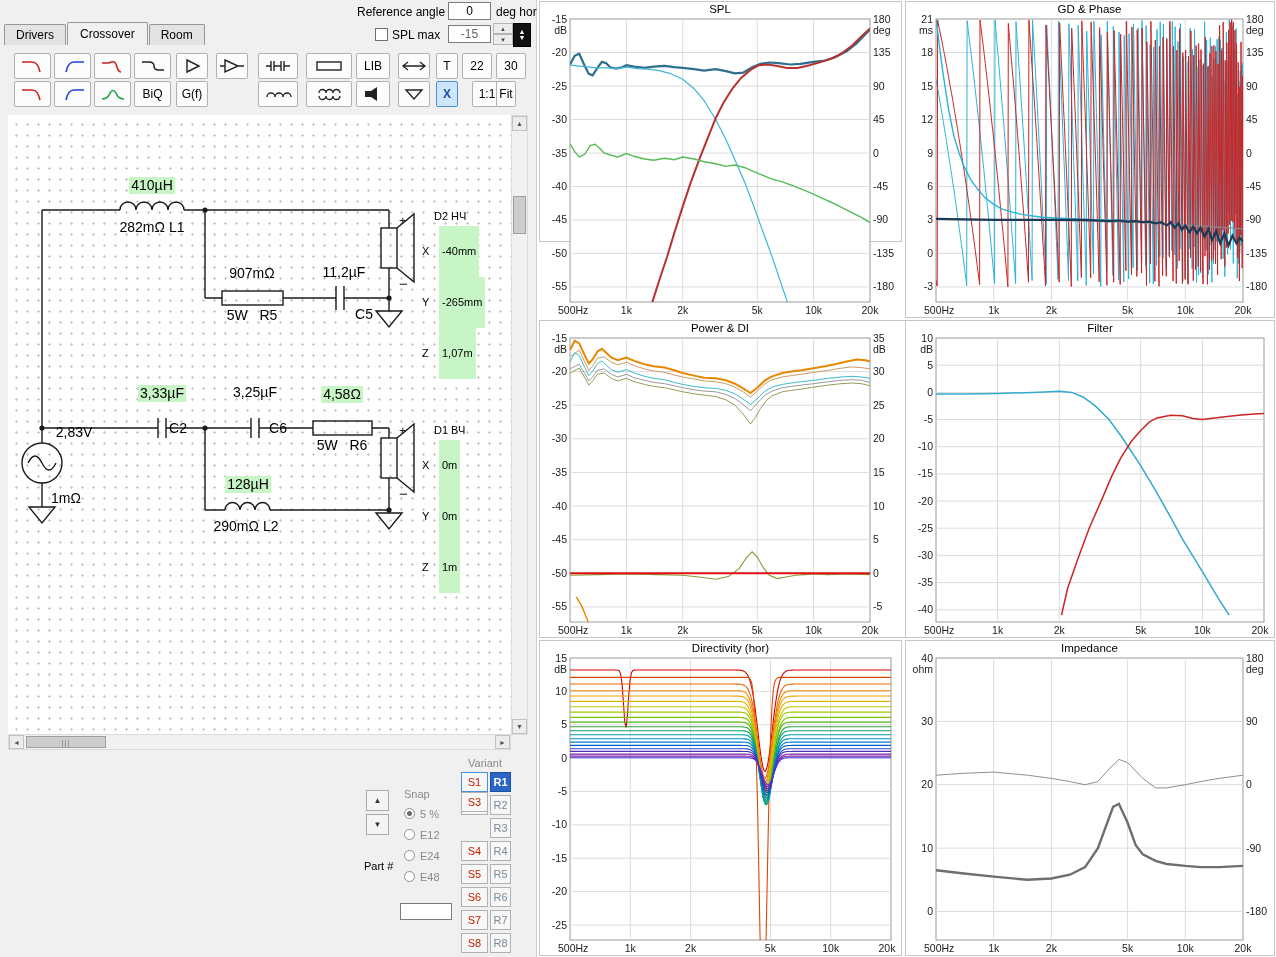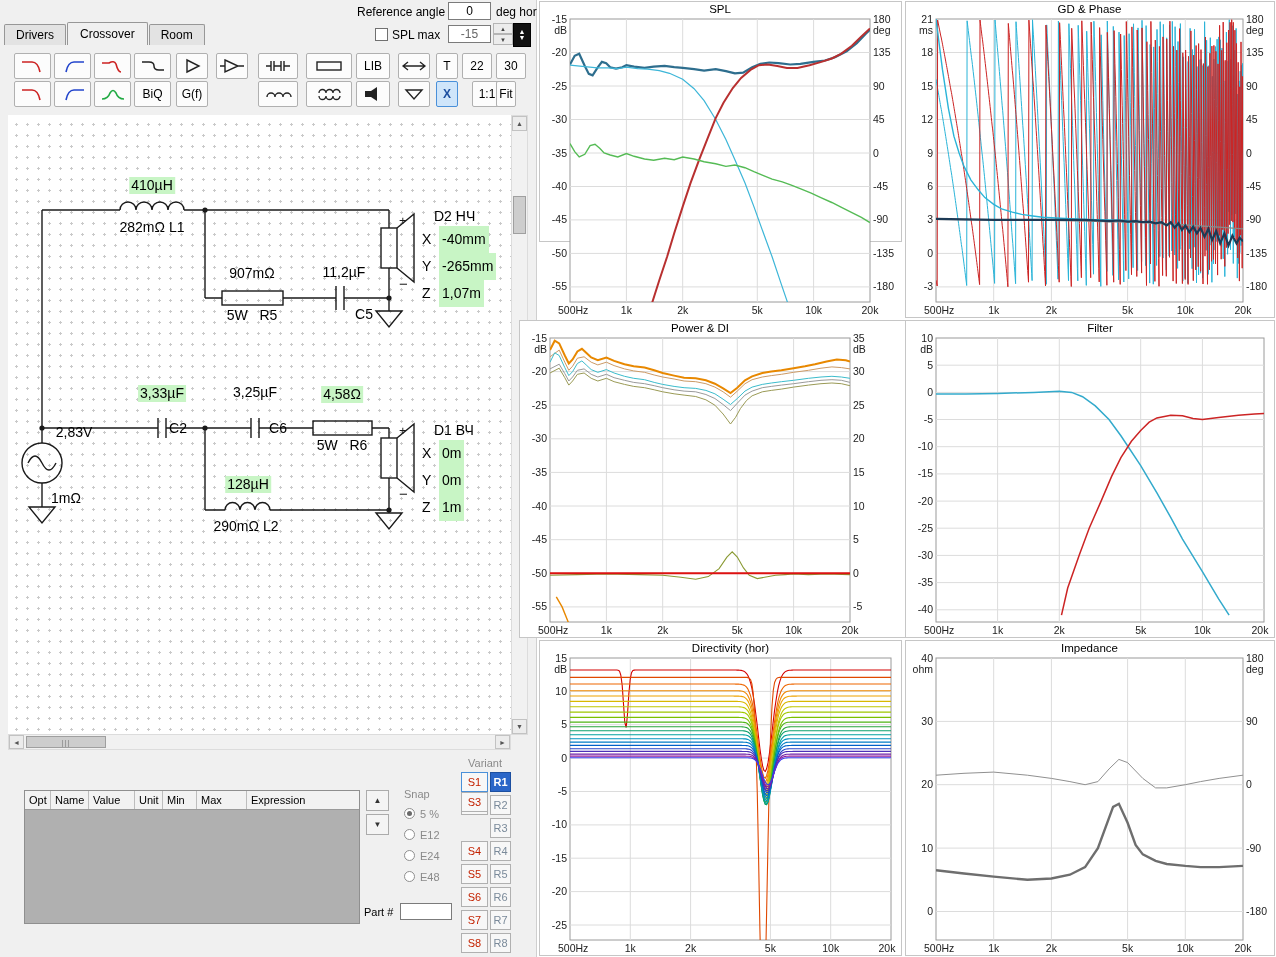--- a/index.html
+++ b/index.html
@@ -12,25 +12,25 @@
 .tabbar{position:absolute;left:4px;top:24px;display:flex}
 .tab{padding:3px 11px;font-size:12px;background:#e3e3e3;border:1px solid #979797;border-bottom:none;border-radius:2px 2px 0 0;margin-right:1px}
 .tab.active{background:#f0f0f0;position:relative;padding:4px 12px;margin-top:-2px}
 .cb{position:absolute;width:13px;height:13px;background:#fff;border:1px solid #707070}
 .tb{position:absolute;height:26px;background:#fcfcfc;border:1px solid #b0b0b0;border-radius:2px;display:flex;align-items:center;justify-content:center;font-size:12px}
 .tb svg{display:block}
 .tb.sel{background:#cfe5fa;border-color:#4a90d9;color:#1d4fa0;font-weight:bold}
 #canvas{position:absolute;left:8px;top:115px;width:503px;height:619px;background:#fff;background-image:radial-gradient(#c9c9c9 1px,transparent 1.2px);background-size:11px 11px;background-position:3px 4px}
 .slabel{position:absolute;font-size:14px;white-space:nowrap;transform:translateX(-50%);padding:0 2px;line-height:17px}
 .hl{background:#c8f5c5}
-.dblock{position:absolute;font-size:14px;line-height:19px;white-space:nowrap}
+.dblock{position:absolute;font-size:11px;line-height:19px;white-space:nowrap}
 .dtitle{margin-left:12px}
 .drow{display:flex;gap:7px;align-items:baseline}
 .dk{width:10px}
-.dv{padding:4px 3px}
+.dv{padding:16px 3px}
 .vscroll{position:absolute;left:511px;top:115px;width:17px;height:620px;background:#f1f1f1;border:1px solid #dcdcdc}
 .hscroll{position:absolute;left:8px;top:734px;width:503px;height:16px;background:#f1f1f1;border:1px solid #dcdcdc}
 .sbtn{position:absolute;background:#ececec;border:1px solid #c2c2c2;color:#555;display:flex;align-items:center;justify-content:center;font-size:7px}
 .sthumb{position:absolute;background:#cdcdcd;border:1px solid #9f9f9f;display:flex;align-items:center;justify-content:center;color:#777;font-size:7px;letter-spacing:1px}
 #ptable{position:absolute;left:24px;top:790px;width:336px;height:134px;border:1px solid #8f8f8f;background:#b0b0b0}
 #ptable .hrow{display:flex;height:19px;background:#f2f2f2;border-bottom:1px solid #9a9a9a}
 #ptable .hcell{border-right:1px solid #bdbdbd;font-size:11px;padding:3px 0 0 4px;overflow:hidden;white-space:nowrap}
 .updn{position:absolute;width:23px;height:21px;background:#f4f4f4;border:1px solid #ababab;display:flex;align-items:center;justify-content:center;font-size:8px;color:#333}
 .gray{color:#8a8a8a}
 .radio{position:absolute;width:11px;height:11px;border:1px solid #8f8f8f;border-radius:50%;background:#fff}
@@ -260,45 +260,34 @@
     <div class="sbtn" style="left:0;top:0;width:15px;height:15px">▲</div>
     <div class="sthumb" style="left:1px;top:80px;width:13px;height:38px"></div>
     <div class="sbtn" style="left:0;bottom:0;width:15px;height:15px">▼</div>
   </div>
   <div class="hscroll">
     <div class="sbtn" style="left:0;top:0;width:15px;height:14px">◄</div>
     <div class="sthumb" style="left:17px;top:1px;width:80px;height:12px">|||</div>
     <div class="sbtn" style="right:0;top:0;width:15px;height:14px">►</div>
   </div>
 
-  <div id="ptable">
-    <div class="hrow">
-      <div class="hcell" style="width:26px">Opt</div>
-      <div class="hcell" style="width:38px">Name</div>
-      <div class="hcell" style="width:46px">Value</div>
-      <div class="hcell" style="width:28px">Unit</div>
-      <div class="hcell" style="width:34px">Min</div>
-      <div class="hcell" style="width:50px">Max</div>
-      <div class="hcell" style="flex:1;border-right:none">Expression</div>
-    </div>
-  </div>
   <div class="updn" style="left:366px;top:790px">▲</div>
   <div class="updn" style="left:366px;top:814px">▼</div>
 
   <span class="lbl gray" style="left:404px;top:788px;font-size:11px">Snap</span>
   <span class="radio sel" style="left:404px;top:808px"></span>
   <span class="lbl gray" style="left:420px;top:808px;font-size:11px">5 %</span>
   <span class="radio" style="left:404px;top:829px"></span>
   <span class="lbl gray" style="left:420px;top:829px;font-size:11px">E12</span>
   <span class="radio" style="left:404px;top:850px"></span>
   <span class="lbl gray" style="left:420px;top:850px;font-size:11px">E24</span>
   <span class="radio" style="left:404px;top:871px"></span>
   <span class="lbl gray" style="left:420px;top:871px;font-size:11px">E48</span>
 
-  <span class="lbl" style="left:364px;top:906px;font-size:11px">Part #</span>
+  <span class="lbl" style="left:364px;top:860px;font-size:11px">Part #</span>
   <input class="tin" style="left: 400px; top: 903px; width: 52px; height: 17px;" value="">
 
   <span class="lbl gray" style="left:468px;top:757px;font-size:11px">Variant</span>
   <div class="vbtn s sfocus" style="left:461px;top:772px">S1</div>
   <div class="vbtn s" style="left:461px;top:795px">S2</div>
   <div class="vbtn s" style="left:461px;top:792px">S3</div>
   <div class="vbtn s" style="left:461px;top:841px">S4</div>
   <div class="vbtn s" style="left:461px;top:864px">S5</div>
   <div class="vbtn s" style="left:461px;top:887px">S6</div>
   <div class="vbtn s" style="left:461px;top:910px">S7</div>
@@ -418,21 +407,21 @@
         </defs>
         <g clip-path="url(#cp-gd)" fill="none">
           <path d="M30.0,77.3L30.4,79.5L30.8,81.8L31.2,84.1L31.6,86.3L32.0,88.6L32.4,90.9L32.8,93.3L33.2,95.6L33.6,97.9L34.0,100.3L34.4,102.6L34.8,105.0L35.3,107.4L35.7,109.8L36.1,112.2L36.5,114.6L36.9,117.0L37.3,119.5L37.7,121.9L38.1,124.4L38.5,126.9L38.9,129.4L39.3,131.9L39.7,134.4L40.1,136.9L40.5,139.5L40.9,142.0L41.3,144.6L41.7,147.1L42.1,149.7L42.5,152.3L42.9,154.9L43.3,157.6L43.7,160.2L44.1,162.9L44.5,165.5L44.9,168.2L45.4,170.9L45.8,173.6L46.2,176.3L46.6,179.1L47.0,181.8L47.4,184.6L47.8,187.3L48.2,190.1L48.6,192.9L49.0,195.7L49.4,198.5L49.8,201.4L50.2,204.2L50.6,207.1L51.0,210.0L51.4,212.9L51.8,215.8L52.2,218.7L52.6,221.6L53.0,224.6L53.4,227.6L53.8,230.5L54.2,233.5L54.6,236.5L55.0,239.6L55.4,242.6L55.9,245.7L56.3,248.7L56.7,251.8L57.1,254.9L57.5,258.0L57.9,261.1L58.3,264.3L58.7,267.4L59.1,270.6L59.5,273.8L59.9,277.0L60.3,280.2L60.7,283.5L61.1,18.8L61.5,22.1L61.9,25.3L62.3,28.6L62.7,32.0L63.1,35.3L63.5,38.6L63.9,42.0L64.3,45.4L64.7,48.8L65.1,52.2L65.5,55.6L66.0,59.1L66.4,62.5L66.8,66.0L67.2,69.5L67.6,73.0L68.0,76.6L68.4,80.1L68.8,83.7L69.2,87.3L69.6,90.9L70.0,94.5L70.4,98.1L70.8,101.8L71.2,105.4L71.6,109.1L72.0,112.8L72.4,116.6L72.8,120.3L73.2,124.1L73.6,127.9L74.0,131.7L74.4,135.5L74.8,139.3L75.2,143.2L75.6,147.0L76.0,150.9L76.5,154.8L76.9,158.8L77.3,162.7L77.7,166.7L78.1,170.7L78.5,174.7L78.9,178.7L79.3,182.7L79.7,186.8L80.1,190.9L80.5,195.0L80.9,199.1L81.3,203.3L81.7,207.4L82.1,211.6L82.5,215.8L82.9,220.1L83.3,224.3L83.7,228.6L84.1,232.9L84.5,237.2L84.9,241.5L85.3,245.8L85.7,250.2L86.1,254.6L86.6,259.0L87.0,263.5L87.4,267.9L87.8,272.4L88.2,276.9L88.6,281.4L89.0,18.0L89.4,22.6L89.8,27.2L90.2,31.8L90.6,36.5L91.0,41.1L91.4,45.8L91.8,50.5L92.2,55.2L92.6,60.0L93.0,64.7L93.4,69.5L93.8,74.4L94.2,79.2L94.6,84.1L95.0,88.9L95.4,93.9L95.8,98.8L96.2,103.8L96.7,108.7L97.1,113.8L97.5,118.8L97.9,123.8L98.3,128.9L98.7,134.0L99.1,139.2L99.5,144.3L99.9,149.5L100.3,154.7L100.7,159.9L101.1,165.2L101.5,170.5L101.9,175.8L102.3,181.1L102.7,186.5L103.1,191.9L103.5,197.3L103.9,202.7L104.3,208.2L104.7,213.7L105.1,219.2L105.5,224.8L105.9,230.3L106.3,235.9L106.8,241.6L107.2,247.2L107.6,252.9L108.0,258.6L108.4,264.4L108.8,270.1L109.2,275.9L109.6,281.7L110.0,19.7L110.4,25.5L110.8,31.4L111.2,37.4L111.6,43.3L112.0,49.3L112.4,55.4L112.8,61.4L113.2,67.5L113.6,73.6L114.0,79.8L114.4,85.9L114.8,92.1L115.2,98.4L115.6,104.6L116.0,110.9L116.4,117.2L116.8,123.6L117.3,130.0L117.7,136.4L118.1,142.8L118.5,149.3L118.9,155.8L119.3,162.4L119.7,168.9L120.1,175.5L120.5,182.2L120.9,188.9L121.3,195.6L121.7,202.3L122.1,209.1L122.5,215.9L122.9,222.7L123.3,229.6L123.7,236.5L124.1,243.4L124.5,250.4L124.9,257.4L125.3,264.4L125.7,271.5L126.1,278.6L126.5,17.8L126.9,25.0L127.4,32.2L127.8,39.4L128.2,46.7L128.6,54.0L129.0,61.4L129.4,68.7L129.8,76.2L130.2,83.6L130.6,91.1L131.0,98.6L131.4,106.2L131.8,113.8L132.2,121.5L132.6,129.1L133.0,136.9L133.4,144.6L133.8,152.4L134.2,160.2L134.6,168.1L135.0,176.0L135.4,183.9L135.8,191.9L136.2,199.9L136.6,208.0L137.0,216.1L137.5,224.2L137.9,232.4L138.3,240.6L138.7,248.9L139.1,257.2L139.5,265.5L139.9,273.9L140.3,282.3L140.7,22.9L141.1,31.4L141.5,39.9L141.9,48.5L142.3,57.1L142.7,65.8L143.1,74.5L143.5,83.3L143.9,92.1L144.3,100.9L144.7,109.8L145.1,118.7L145.5,127.7L145.9,136.7L146.3,145.7L146.7,154.8L147.1,164.0L147.5,173.2L148.0,182.4L148.4,191.7L148.8,201.0L149.2,210.4L149.6,219.8L150.0,229.2L150.4,238.8L150.8,248.3L151.2,257.9L151.6,267.6L152.0,277.2L152.4,19.1L152.8,28.8L153.2,38.7L153.6,48.6L154.0,58.5L154.4,68.5L154.8,78.5L155.2,88.6L155.6,98.7L156.0,108.9L156.4,119.1L156.8,129.4L157.2,139.7L157.6,150.1L158.1,160.5L158.5,171.0L158.9,181.5L159.3,192.1L159.7,202.7L160.1,213.4L160.5,224.1L160.9,234.9L161.3,245.7L161.7,256.6L162.1,267.6L162.5,278.6L162.9,21.7L163.3,32.8L163.7,44.0L164.1,55.2L164.5,66.4L164.9,77.8L165.3,89.1L165.7,100.6L166.1,112.0L166.5,123.6L166.9,135.2L167.3,146.8L167.7,158.6L168.1,170.3L168.6,182.2L169.0,194.0L169.4,206.0L169.8,218.0L170.2,230.0L170.6,242.2L171.0,254.3L171.4,266.6L171.8,278.9L172.2,23.3L172.6,35.7L173.0,48.2L173.4,60.7L173.8,73.3L174.2,86.0L174.6,98.7L175.0,111.5L175.4,124.3L175.8,137.2L176.2,150.2L176.6,163.2L177.0,176.3L177.4,189.5L177.8,202.7L178.2,216.0L178.7,229.3L179.1,242.8L179.5,256.3L179.9,269.8L180.3,283.4L180.7,29.2L181.1,42.9L181.5,56.7L181.9,70.6L182.3,84.6L182.7,98.6L183.1,112.7L183.5,126.8L183.9,141.0L184.3,155.3L184.7,169.7L185.1,184.1L185.5,198.6L185.9,213.2L186.3,227.8L186.7,242.5L187.1,257.3L187.5,272.2L187.9,19.2L188.3,34.2L188.8,49.3L189.2,64.4L189.6,79.6L190.0,94.9L190.4,110.3L190.8,125.8L191.2,141.3L191.6,156.9L192.0,172.5L192.4,188.3L192.8,204.1L193.2,220.0L193.6,236.0L194.0,252.1L194.4,268.2L194.8,284.4L195.2,32.8L195.6,49.1L196.0,65.6L196.4,82.1L196.8,98.7L197.2,115.4L197.6,132.2L198.0,149.1L198.4,166.0L198.9,183.0L199.3,200.1L199.7,217.3L200.1,234.6L200.5,251.9L200.9,269.4L201.3,19.0L201.7,36.6L202.1,54.3L202.5,72.1L202.9,89.9L203.3,107.9L203.7,125.9L204.1,144.0L204.5,162.3L204.9,180.6L205.3,199.0L205.7,217.4L206.1,236.0L206.5,254.7L206.9,273.4L207.3,24.4L207.7,43.3L208.1,62.3L208.5,81.4L208.9,100.7L209.4,120.0L209.8,139.4L210.2,158.9L210.6,178.5L211.0,198.2L211.4,217.9L211.8,237.8L212.2,257.8L212.6,277.9L213.0,30.1L213.4,50.4L213.8,70.8L214.2,91.2L214.6,111.8L215.0,132.5L215.4,153.2L215.8,174.1L216.2,195.1L216.6,216.1L217.0,237.3L217.4,258.6L217.8,280.0L218.2,33.5L218.6,55.1L219.0,76.8L219.5,98.6L219.9,120.5L220.3,142.5L220.7,164.7L221.1,186.9L221.5,209.2L221.9,231.7L222.3,254.2L222.7,276.9L223.1,31.7L223.5,54.6L223.9,77.6L224.3,100.7L224.7,123.9L225.1,147.3L225.5,170.7L225.9,194.3L226.3,218.0L226.7,241.8L227.1,265.7L227.5,21.8L227.9,45.9L228.3,70.2L228.7,94.5L229.1,119.0L229.5,143.6L230.0,168.4L230.4,193.2L230.8,218.2L231.2,243.3L231.6,268.5L232.0,25.9L232.4,51.4L232.8,77.0L233.2,102.7L233.6,128.5L234.0,154.5L234.4,180.6L234.8,206.8L235.2,233.1L235.6,259.6L236.0,18.3L236.4,45.0L236.8,71.9L237.2,98.9L237.6,126.0L238.0,153.2L238.4,180.6L238.8,208.2L239.2,235.8L239.6,263.6L240.1,23.6L240.5,51.7L240.9,79.9L241.3,108.2L241.7,136.7L242.1,165.3L242.5,194.0L242.9,222.9L243.3,251.9L243.7,281.1L244.1,42.5L244.5,71.9L244.9,101.5L245.3,131.3L245.7,161.2L246.1,191.2L246.5,221.4L246.9,251.7L247.3,282.2L247.7,44.9L248.1,75.7L248.5,106.6L248.9,137.6L249.3,168.9L249.7,200.2L250.2,231.8L250.6,263.5L251.0,27.4L251.4,59.3L251.8,91.5L252.2,123.8L252.6,156.3L253.0,188.9L253.4,221.6L253.8,254.6L254.2,19.7L254.6,53.0L255.0,86.4L255.4,120.0L255.8,153.7L256.2,187.6L256.6,221.7L257.0,256.0L257.4,22.4L257.8,57.0L258.2,91.8L258.6,126.7L259.0,161.7L259.4,197.0L259.8,232.4L260.3,268.0L260.7,35.8L261.1,71.8L261.5,107.9L261.9,144.2L262.3,180.7L262.7,217.3L263.1,254.1L263.5,23.2L263.9,60.4L264.3,97.8L264.7,135.3L265.1,173.0L265.5,210.9L265.9,249.0L266.3,19.4L266.7,57.9L267.1,96.5L267.5,135.4L267.9,174.4L268.3,213.6L268.7,253.0L269.1,24.7L269.5,64.5L269.9,104.5L270.3,144.7L270.8,185.1L271.2,225.6L271.6,266.4L272.0,39.5L272.4,80.6L272.8,122.0L273.2,163.6L273.6,205.4L274.0,247.4L274.4,21.6L274.8,64.0L275.2,106.6L275.6,149.4L276.0,192.4L276.4,235.6L276.8,279.1L277.2,54.8L277.6,98.6L278.0,142.7L278.4,187.0L278.8,231.5L279.2,276.2L279.6,53.2L280.0,98.4L280.4,143.7L280.9,189.3L281.3,235.1L281.7,281.2L282.1,59.5L282.5,106.0L282.9,152.7L283.3,199.6L283.7,246.8L284.1,26.3L284.5,73.9L284.9,121.8L285.3,169.9L285.7,218.2L286.1,266.7L286.5,47.6L286.9,96.6L287.3,145.9L287.7,195.4L288.1,245.2L288.5,27.3L288.9,77.5L289.3,128.0L289.7,178.7L290.1,229.7L290.5,280.9L291.0,64.5L291.4,116.2L291.8,168.2L292.2,220.4L292.6,272.9L293.0,57.7L293.4,110.7L293.8,163.9L294.2,217.4L294.6,271.2L295.0,57.3L295.4,111.6L295.8,166.2L296.2,221.0L296.6,276.1L297.0,63.5L297.4,119.2L297.8,175.1L298.2,231.2L298.6,19.7L299.0,76.5L299.4,133.5L299.8,190.7L300.2,248.3L300.6,38.2L301.0,96.3L301.5,154.7L301.9,213.4L302.3,272.4L302.7,63.7L303.1,123.2L303.5,183.1L303.9,243.2L304.3,35.7L304.7,96.4L305.1,157.4L305.5,218.7L305.9,280.3L306.3,74.3L306.7,136.5L307.1,199.0L307.5,261.8L307.9,57.0L308.3,120.4L308.7,184.1L309.1,248.1L309.5,44.6L309.9,109.2L310.3,174.2L310.7,239.5L311.1,37.2L311.6,103.1L312.0,169.4L312.4,235.9L312.8,34.9L313.2,102.1L313.6,169.7L314.0,237.6L314.4,37.8L314.8,106.4L315.2,175.3L315.6,244.5L316.0,46.1L316.4,116.0L316.8,186.2L317.2,256.8L317.6,59.8L318.0,131.0L318.4,202.6L318.8,274.6L319.2,78.9L319.6,151.6L320.0,224.6L320.4,30.0L320.8,103.8L321.2,177.8L321.6,252.3L322.1,59.1L322.5,134.3L322.9,209.8L323.3,17.8L323.7,94.1L324.1,170.7L324.5,247.7L324.9,57.2L325.3,134.9L325.7,213.1L326.1,23.7L326.5,102.6L326.9,181.8L327.3,261.5L327.7,73.7L328.1,154.1L328.5,234.9L328.9,48.2L329.3,129.9L329.7,211.9L330.1,26.4L330.5,109.2L330.9,192.5L331.3,276.1L331.7,92.2L332.2,176.6L332.6,261.5L333.0,78.9L333.4,164.5L333.8,250.7L334.2,69.2L334.6,156.2L335.0,243.6L335.4,63.4L335.8,151.6L336.2,240.3L336.6,61.4L337.0,151.0" stroke="#2ab4d8" stroke-width="1"></path>
           <path d="M30.0,278.2L30.4,280.2L30.8,282.1L31.2,284.0L31.6,18.0L32.0,20.0L32.4,22.0L32.8,24.0L33.2,25.9L33.6,27.9L34.0,30.0L34.4,32.0L34.8,34.0L35.3,36.0L35.7,38.1L36.1,40.1L36.5,42.2L36.9,44.3L37.3,46.4L37.7,48.5L38.1,50.6L38.5,52.7L38.9,54.8L39.3,57.0L39.7,59.1L40.1,61.3L40.5,63.5L40.9,65.6L41.3,67.8L41.7,70.0L42.1,72.2L42.5,74.5L42.9,76.7L43.3,79.0L43.7,81.2L44.1,83.5L44.5,85.8L44.9,88.0L45.4,90.3L45.8,92.7L46.2,95.0L46.6,97.3L47.0,99.7L47.4,102.0L47.8,104.4L48.2,106.8L48.6,109.2L49.0,111.6L49.4,114.0L49.8,116.4L50.2,118.9L50.6,121.3L51.0,123.8L51.4,126.2L51.8,128.7L52.2,131.2L52.6,133.7L53.0,136.3L53.4,138.8L53.8,141.3L54.2,143.9L54.6,146.5L55.0,149.1L55.4,151.7L55.9,154.3L56.3,156.9L56.7,159.5L57.1,162.2L57.5,164.8L57.9,167.5L58.3,170.2L58.7,172.9L59.1,175.6L59.5,178.3L59.9,181.1L60.3,183.8L60.7,186.6L61.1,189.4L61.5,192.2L61.9,195.0L62.3,197.8L62.7,200.6L63.1,203.5L63.5,206.4L63.9,209.2L64.3,212.1L64.7,215.0L65.1,218.0L65.5,220.9L66.0,223.8L66.4,226.8L66.8,229.8L67.2,232.8L67.6,235.8L68.0,238.8L68.4,241.8L68.8,244.9L69.2,247.9L69.6,251.0L70.0,254.1L70.4,257.2L70.8,260.3L71.2,263.5L71.6,266.6L72.0,269.8L72.4,273.0L72.8,276.2L73.2,279.4L73.6,282.6L74.0,18.0L74.4,21.2L74.8,24.5L75.2,27.8L75.6,31.1L76.0,34.4L76.5,37.8L76.9,41.1L77.3,44.5L77.7,47.9L78.1,51.3L78.5,54.7L78.9,58.2L79.3,61.6L79.7,65.1L80.1,68.6L80.5,72.1L80.9,75.7L81.3,79.2L81.7,82.8L82.1,86.3L82.5,89.9L82.9,93.6L83.3,97.2L83.7,100.8L84.1,104.5L84.5,108.2L84.9,111.9L85.3,115.6L85.7,119.3L86.1,123.1L86.6,126.9L87.0,130.7L87.4,134.5L87.8,138.3L88.2,142.2L88.6,146.0L89.0,149.9L89.4,153.8L89.8,157.7L90.2,161.7L90.6,165.7L91.0,169.6L91.4,173.6L91.8,177.7L92.2,181.7L92.6,185.8L93.0,189.8L93.4,193.9L93.8,198.1L94.2,202.2L94.6,206.4L95.0,210.5L95.4,214.7L95.8,219.0L96.2,223.2L96.7,227.5L97.1,231.8L97.5,236.1L97.9,240.4L98.3,244.7L98.7,249.1L99.1,253.5L99.5,257.9L99.9,262.3L100.3,266.8L100.7,271.3L101.1,275.7L101.5,280.3L101.9,284.8L102.3,21.4L102.7,26.0L103.1,30.6L103.5,35.3L103.9,39.9L104.3,44.6L104.7,49.3L105.1,54.0L105.5,58.7L105.9,63.5L106.3,68.3L106.8,73.1L107.2,77.9L107.6,82.8L108.0,87.7L108.4,92.6L108.8,97.5L109.2,102.5L109.6,107.5L110.0,112.5L110.4,117.5L110.8,122.5L111.2,127.6L111.6,132.7L112.0,137.8L112.4,143.0L112.8,148.2L113.2,153.4L113.6,158.6L114.0,163.9L114.4,169.1L114.8,174.4L115.2,179.8L115.6,185.1L116.0,190.5L116.4,195.9L116.8,201.3L117.3,206.8L117.7,212.3L118.1,217.8L118.5,223.3L118.9,228.9L119.3,234.5L119.7,240.1L120.1,245.8L120.5,251.4L120.9,257.1L121.3,262.9L121.7,268.6L122.1,274.4L122.5,280.2L122.9,18.1L123.3,24.0L123.7,29.9L124.1,35.9L124.5,41.8L124.9,47.8L125.3,53.8L125.7,59.9L126.1,65.9L126.5,72.0L126.9,78.2L127.4,84.3L127.8,90.5L128.2,96.8L128.6,103.0L129.0,109.3L129.4,115.6L129.8,122.0L130.2,128.3L130.6,134.7L131.0,141.2L131.4,147.6L131.8,154.1L132.2,160.7L132.6,167.2L133.0,173.8L133.4,180.5L133.8,187.1L134.2,193.8L134.6,200.6L135.0,207.3L135.4,214.1L135.8,220.9L136.2,227.8L136.6,234.7L137.0,241.6L137.5,248.6L137.9,255.6L138.3,262.6L138.7,269.7L139.1,276.7L139.5,283.9L139.9,23.1L140.3,30.3L140.7,37.5L141.1,44.8L141.5,52.1L141.9,59.5L142.3,66.8L142.7,74.3L143.1,81.7L143.5,89.2L143.9,96.7L144.3,104.3L144.7,111.9L145.1,119.5L145.5,127.2L145.9,134.9L146.3,142.6L146.7,150.4L147.1,158.2L147.5,166.1L148.0,174.0L148.4,181.9L148.8,189.9L149.2,197.9L149.6,205.9L150.0,214.0L150.4,222.1L150.8,230.3L151.2,238.5L151.6,246.8L152.0,255.1L152.4,263.4L152.8,271.8L153.2,280.2L153.6,20.7L154.0,29.2L154.4,37.7L154.8,46.3L155.2,54.9L155.6,63.6L156.0,72.3L156.4,81.0L156.8,89.8L157.2,98.6L157.6,107.5L158.1,116.4L158.5,125.4L158.9,134.4L159.3,143.4L159.7,152.5L160.1,161.6L160.5,170.8L160.9,180.0L161.3,189.3L161.7,198.6L162.1,208.0L162.5,217.4L162.9,226.8L163.3,236.3L163.7,245.8L164.1,255.4L164.5,265.1L164.9,274.7L165.3,284.5L165.7,26.3L166.1,36.1L166.5,46.0L166.9,55.9L167.3,65.9L167.7,75.9L168.1,86.0L168.6,96.1L169.0,106.3L169.4,116.5L169.8,126.7L170.2,137.0L170.6,147.4L171.0,157.8L171.4,168.3L171.8,178.8L172.2,189.4L172.6,200.0L173.0,210.6L173.4,221.4L173.8,232.1L174.2,242.9L174.6,253.8L175.0,264.8L175.4,275.7L175.8,18.8L176.2,29.9L176.6,41.1L177.0,52.3L177.4,63.5L177.8,74.8L178.2,86.2L178.7,97.6L179.1,109.1L179.5,120.6L179.9,132.2L180.3,143.8L180.7,155.5L181.1,167.3L181.5,179.1L181.9,191.0L182.3,202.9L182.7,214.9L183.1,226.9L183.5,239.0L183.9,251.2L184.3,263.4L184.7,275.7L185.1,20.1L185.5,32.5L185.9,45.0L186.3,57.5L186.7,70.1L187.1,82.7L187.5,95.4L187.9,108.2L188.3,121.0L188.8,133.9L189.2,146.9L189.6,159.9L190.0,173.0L190.4,186.1L190.8,199.3L191.2,212.6L191.6,225.9L192.0,239.3L192.4,252.8L192.8,266.3L193.2,279.9L193.6,25.6L194.0,39.4L194.4,53.2L194.8,67.0L195.2,81.0L195.6,95.0L196.0,109.0L196.4,123.2L196.8,137.4L197.2,151.6L197.6,166.0L198.0,180.4L198.4,194.9L198.9,209.4L199.3,224.1L199.7,238.8L200.1,253.5L200.5,268.4L200.9,283.3L201.3,30.3L201.7,45.4L202.1,60.5L202.5,75.7L202.9,91.0L203.3,106.4L203.7,121.8L204.1,137.3L204.5,152.9L204.9,168.5L205.3,184.2L205.7,200.0L206.1,215.9L206.5,231.9L206.9,247.9L207.3,264.0L207.7,280.2L208.1,28.6L208.5,44.9L208.9,61.4L209.4,77.9L209.8,94.5L210.2,111.1L210.6,127.9L211.0,144.7L211.4,161.6L211.8,178.6L212.2,195.7L212.6,212.9L213.0,230.1L213.4,247.5L213.8,264.9L214.2,282.4L214.6,32.0L215.0,49.7L215.4,67.5L215.8,85.3L216.2,103.2L216.6,121.3L217.0,139.4L217.4,157.6L217.8,175.8L218.2,194.2L218.6,212.7L219.0,231.2L219.5,249.9L219.9,268.6L220.3,19.5L220.7,38.4L221.1,57.4L221.5,76.5L221.9,95.7L222.3,115.0L222.7,134.4L223.1,153.9L223.5,173.4L223.9,193.1L224.3,212.8L224.7,232.7L225.1,252.7L225.5,272.7L225.9,24.9L226.3,45.2L226.7,65.5L227.1,86.0L227.5,106.5L227.9,127.1L228.3,147.9L228.7,168.7L229.1,189.7L229.5,210.7L230.0,231.9L230.4,253.1L230.8,274.5L231.2,28.0L231.6,49.6L232.0,71.2L232.4,93.0L232.8,114.9L233.2,136.9L233.6,159.0L234.0,181.2L234.4,203.5L234.8,225.9L235.2,248.4L235.6,271.1L236.0,25.9L236.4,48.7L236.8,71.7L237.2,94.8L237.6,118.0L238.0,141.3L238.4,164.7L238.8,188.2L239.2,211.9L239.6,235.6L240.1,259.5L240.5,283.5L240.9,39.7L241.3,63.9L241.7,88.3L242.1,112.7L242.5,137.3L242.9,162.0L243.3,186.8L243.7,211.8L244.1,236.8L244.5,262.0L244.9,19.4L245.3,44.8L245.7,70.4L246.1,96.1L246.5,121.9L246.9,147.8L247.3,173.9L247.7,200.0L248.1,226.4L248.5,252.8L248.9,279.4L249.3,38.1L249.7,65.0L250.2,91.9L250.6,119.0L251.0,146.2L251.4,173.6L251.8,201.1L252.2,228.7L252.6,256.4L253.0,284.3L253.4,44.4L253.8,72.6L254.2,100.9L254.6,129.3L255.0,157.9L255.4,186.6L255.8,215.5L256.2,244.5L256.6,273.6L257.0,34.9L257.4,64.4L257.8,93.9L258.2,123.6L258.6,153.5L259.0,183.5L259.4,213.6L259.8,243.9L260.3,274.3L260.7,37.0L261.1,67.7L261.5,98.6L261.9,129.6L262.3,160.8L262.7,192.2L263.1,223.7L263.5,255.3L263.9,19.2L264.3,51.1L264.7,83.2L265.1,115.5L265.5,147.9L265.9,180.5L266.3,213.2L266.7,246.1L267.1,279.1L267.5,44.4L267.9,77.8L268.3,111.3L268.7,145.1L269.1,178.9L269.5,212.9L269.9,247.1L270.3,281.5L270.8,48.1L271.2,82.8L271.6,117.7L272.0,152.7L272.4,187.9L272.8,223.3L273.2,258.8L273.6,26.6L274.0,62.5L274.4,98.6L274.8,134.8L275.2,171.3L275.6,207.9L276.0,244.7L276.4,281.6L276.8,50.8L277.2,88.1L277.6,125.6L278.0,163.3L278.4,201.2L278.8,239.2L279.2,277.5L279.6,48.0L280.0,86.6L280.4,125.4L280.9,164.3L281.3,203.5L281.7,242.9L282.1,282.4L282.5,54.3L282.9,94.2L283.3,134.3L283.7,174.7L284.1,215.2L284.5,255.9L284.9,28.9L285.3,70.0L285.7,111.4L286.1,152.9L286.5,194.6L286.9,236.5L287.3,278.7L287.7,53.1L288.1,95.6L288.5,138.4L288.9,181.3L289.3,224.5L289.7,267.9L290.1,43.5L290.5,87.3L291.0,131.4L291.4,175.6L291.8,220.0L292.2,264.7L292.6,41.6L293.0,86.7L293.4,132.0L293.8,177.6L294.2,223.3L294.6,269.3L295.0,47.6L295.4,94.0L295.8,140.7L296.2,187.5L296.6,234.7L297.0,282.0L297.4,61.6L297.8,109.4L298.2,157.5L298.6,205.7L299.0,254.2L299.4,35.0L299.8,84.0L300.2,133.2L300.6,182.7L301.0,232.4L301.5,282.3L301.9,64.6L302.3,115.0L302.7,165.6L303.1,216.6L303.5,267.7L303.9,51.2L304.3,102.9L304.7,154.8L305.1,206.9L305.5,259.3L305.9,44.1L306.3,97.0L306.7,150.2L307.1,203.7L307.5,257.4L307.9,43.4L308.3,97.6L308.7,152.1L309.1,206.9L309.5,261.9L309.9,49.3L310.3,104.8L310.7,160.7L311.1,216.8L311.6,273.1L312.0,61.9L312.4,118.8L312.8,176.0L313.2,233.5L313.6,23.3L314.0,81.3L314.4,139.7L314.8,198.3L315.2,257.2L315.6,48.4L316.0,107.9L316.4,167.6L316.8,227.7L317.2,20.1L317.6,80.7L318.0,141.7L318.4,202.9L318.8,264.4L319.2,58.3L319.6,120.4L320.0,182.9L320.4,245.6L320.8,40.7L321.2,104.0L321.6,167.7L322.1,231.6L322.5,28.0L322.9,92.6L323.3,157.5L323.7,222.7L324.1,20.3L324.5,86.1L324.9,152.3L325.3,218.8L325.7,17.7L326.1,84.8L326.5,152.3L326.9,220.1L327.3,20.3L327.7,88.7L328.1,157.5L328.5,226.7L328.9,28.2L329.3,98.0L329.7,168.1L330.1,238.6L330.5,41.5L330.9,112.7L331.3,184.2L331.7,256.0L332.2,60.3L332.6,132.9L333.0,205.8L333.4,279.1L333.8,84.8L334.2,158.7L334.6,233.1L335.0,39.9L335.4,114.9L335.8,190.4L336.2,266.2L336.6,74.4L337.0,151.0" stroke="#cc2424" stroke-width="1"></path>
           <path d="M30.0,17.0L36.4,67.2L42.4,106.3L47.9,134.2L53.1,151.0L58.0,164.4L64.8,177.8L72.2,187.8L78.9,195.6L87.7,202.3L95.6,206.8L106.3,210.1L115.7,212.4L126.8,214.0L136.6,215.2L145.4,215.7L163.9,216.8L179.1,217.4L203.1,217.9L221.6,218.5" stroke="#2ab4d8" stroke-width="1.4"></path>
           <path d="M30.0,217.4L121.4,217.9L179.1,219.1L236.8,220.7L279.3,223.0L313.1,225.2L337.0,226.9" stroke="#8a8a8a" stroke-width="1.3"></path>
           <path d="M30.0,216.8L58.0,217.4L87.7,217.9L121.4,217.9L145.4,217.9L163.9,217.9L179.1,217.9L191.9,218.5L203.1,219.1L212.9,218.5L221.6,219.6L229.6,219.1L236.8,220.2L243.5,219.6L249.6,221.3L255.4,220.2L260.7,223.5L264.8,220.2L268.7,225.8L272.4,221.3L275.9,228.0L279.3,223.5L283.4,230.2L287.2,224.6L290.9,231.3L294.5,225.8L298.5,234.7L302.4,226.9L306.1,238.0L310.2,229.1L314.2,241.4L318.4,231.3L322.5,243.6L326.4,233.6L330.5,241.4L333.6,235.8L337.0,239.2" stroke="#1d3a55" stroke-width="2.2"></path>
         </g>
       </svg>
     </div>
-  <div class="chart" style="left:519px;top:320px;width:426px;height:318px">
+  <div class="chart" style="left:539px;top:320px;width:426px;height:318px">
       <svg width="361" height="316">
         <rect x="30" y="17" width="300" height="284" fill="#fff" stroke="#9a9a9a" stroke-width="1"></rect>
         <text x="180" y="11" text-anchor="middle" font-size="11.5" fill="#000">Power &amp; DI</text>
         <line x1="86.4" y1="17" x2="86.4" y2="301" stroke="#dcdcdc"></line>
         <line x1="142.7" y1="17" x2="142.7" y2="301" stroke="#dcdcdc"></line>
         <line x1="217.3" y1="17" x2="217.3" y2="301" stroke="#dcdcdc"></line>
         <line x1="273.6" y1="17" x2="273.6" y2="301" stroke="#dcdcdc"></line>
         <text x="27" y="20.5" text-anchor="end" font-size="10.5" fill="#222">-15</text>
         <line x1="30" y1="50.6" x2="330" y2="50.6" stroke="#dcdcdc"></line>
         <text x="27" y="54.1" text-anchor="end" font-size="10.5" fill="#222">-20</text>

